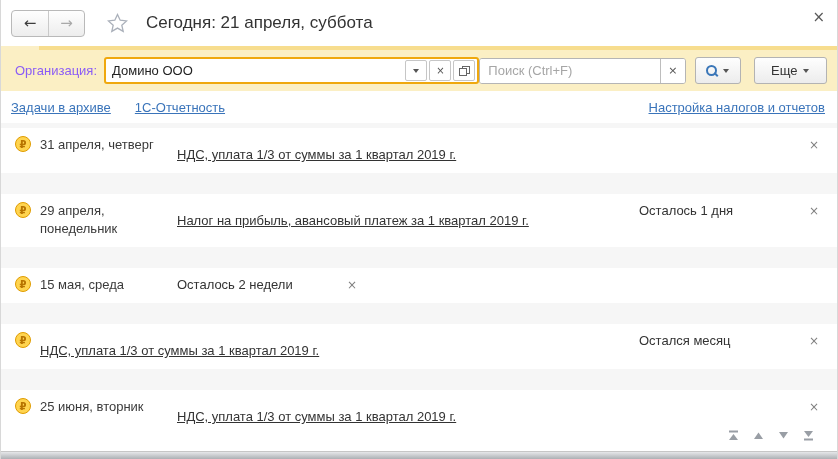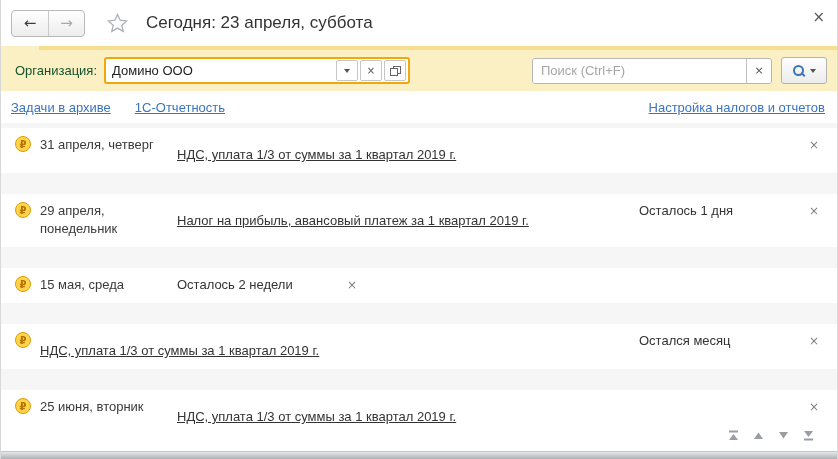--- a/index.html
+++ b/index.html
@@ -16,33 +16,33 @@
              font-size:15px; line-height:23px; cursor:pointer; color:#3d3d3d; }
   .nav-btn.fwd { border-left:1px solid #c9c9c9; color:#a9a9a9; }
   .star { margin-left:22px; display:inline-flex; }
   .title { margin-left:18px; font-size:17px; color:#333; }
   .win-close { margin-left:auto; align-self:flex-start; margin-top:10px; font-family:"DejaVu Sans",sans-serif;
                font-size:15px; color:#5a5a5a; cursor:pointer; line-height:1; }
   
   .accent-line { height:4px; background:#f7dd8e; position:relative; }
   .accent-line .pale { position:absolute; left:0; top:0; width:38px; height:4px; background:#fbefc6; }
   .toolbar { display:flex; align-items:center; background:#fbefc4; padding:7px 10px 7px 14px; height:41px; }
-  .org-label { margin-right:7px; color:#14532d; }
-  .org-combo { display:flex; align-items:center; width:306px; height:27px; background:#fff;
+  .org-label { margin-right:7px; color:#8b5cf6; }
+  .org-combo { display:flex; align-items:center; width:378px; height:27px; background:#fff;
                border:2px solid #efa80e; border-radius:3px; padding:0 2px 0 0; }
   .org-input { flex:1; border:none; outline:none; height:21px; padding:0 6px; font-family:"Liberation Sans",sans-serif;
                font-size:13px; color:#222; background:transparent; min-width:0; }
   .combo-btn { display:flex; align-items:center; justify-content:center; width:22px; height:21px; margin-left:2px;
                border:1px solid #c6c6c6; border-radius:2px; background:#fff; cursor:pointer;
                font-family:"DejaVu Sans",sans-serif; font-size:10px; color:#555; }
   .tri-down { width:0; height:0; border-left:3.5px solid transparent; border-right:3.5px solid transparent; border-top:4px solid #555; }
   .open-glyph { position:relative; width:11px; height:10px; }
   .open-glyph::before { content:""; position:absolute; top:0; right:0; width:6px; height:6px; border:1px solid #666; background:#fff; }
   .open-glyph::after  { content:""; position:absolute; bottom:0; left:0; width:6px; height:6px; border:1px solid #666; background:#fff; }
-  .search-wrap { display:flex; margin-left:auto; width:240px; height:26px; border:1px solid #b5b5b5; border-radius:3px; background:#fff; overflow:hidden; }
+  .search-wrap { display:flex; margin-left:auto; width:208px; height:26px; border:1px solid #b5b5b5; border-radius:3px; background:#fff; overflow:hidden; }
   .search-input { flex:1; border:none; outline:none; padding:0 8px; font-family:"Liberation Sans",sans-serif; font-size:13px; color:#333; min-width:0; }
   .search-input::placeholder { color:#a6a6a6; opacity:1; }
   .search-clear { width:25px; border:none; border-left:1px solid #bdbdbd; background:#fff; cursor:pointer;
                   font-family:"DejaVu Sans",sans-serif; font-size:11px; color:#555; }
   .btn { display:inline-flex; align-items:center; justify-content:center; gap:6px; height:27px;
          border:1px solid #b3b3b3; border-radius:3px; background:linear-gradient(#fefefe,#ececec);
          cursor:pointer; font-family:"Liberation Sans",sans-serif; font-size:13px; color:#333; }
   .search-btn { width:46px; margin-left:9px; }
   .more-btn { width:74px; margin-left:13px; }
   .mag { position:relative; width:11px; height:11px; display:inline-block; }
@@ -78,21 +78,21 @@
   <div class="header">
     <div class="nav-group">
       <button class="nav-btn">←</button>
       <button class="nav-btn fwd">→</button>
     </div>
     <span class="star">
       <svg width="21" height="20" viewBox="0 0 21 20">
         <polygon points="10.5,1.5 13.2,7.2 19.6,7.9 14.8,12.2 16.2,18.4 10.5,15.1 4.8,18.4 6.2,12.2 1.4,7.9 7.8,7.2" fill="none" stroke="#aab0ba" stroke-width="1.3"></polygon>
       </svg>
     </span>
-    <div class="title">Сегодня: 23 апреля, суббота</div>
+    <div class="title">Сегодня: 21 апреля, суббота</div>
     <span class="win-close">×</span>
   </div>
 
   <div class="accent-line">
       <span class="pale"></span>
     </div>
 
   <div class="toolbar">
     <span class="org-label">Организация:</span>
     <div class="org-combo">
@@ -106,20 +106,24 @@
         </span>
     </div>
     <div class="search-wrap">
       <input class="search-input" placeholder="Поиск (Ctrl+F)" style="">
       <button class="search-clear">×</button>
     </div>
     <button class="btn search-btn">
       <span class="mag"></span>
       <span class="tri-down"></span>
     </button>
+    <button class="btn more-btn">
+      <span>Еще</span>
+      <span class="tri-down"></span>
+    </button>
   </div>
 
   <div class="links-row">
     <a>Задачи в архиве</a>
     <a>1С-Отчетность</a>
     <a class="right">Настройка налогов и отчетов</a>
   </div>
 
   <div class="tasks">
     <div class="row-gap first"></div>

